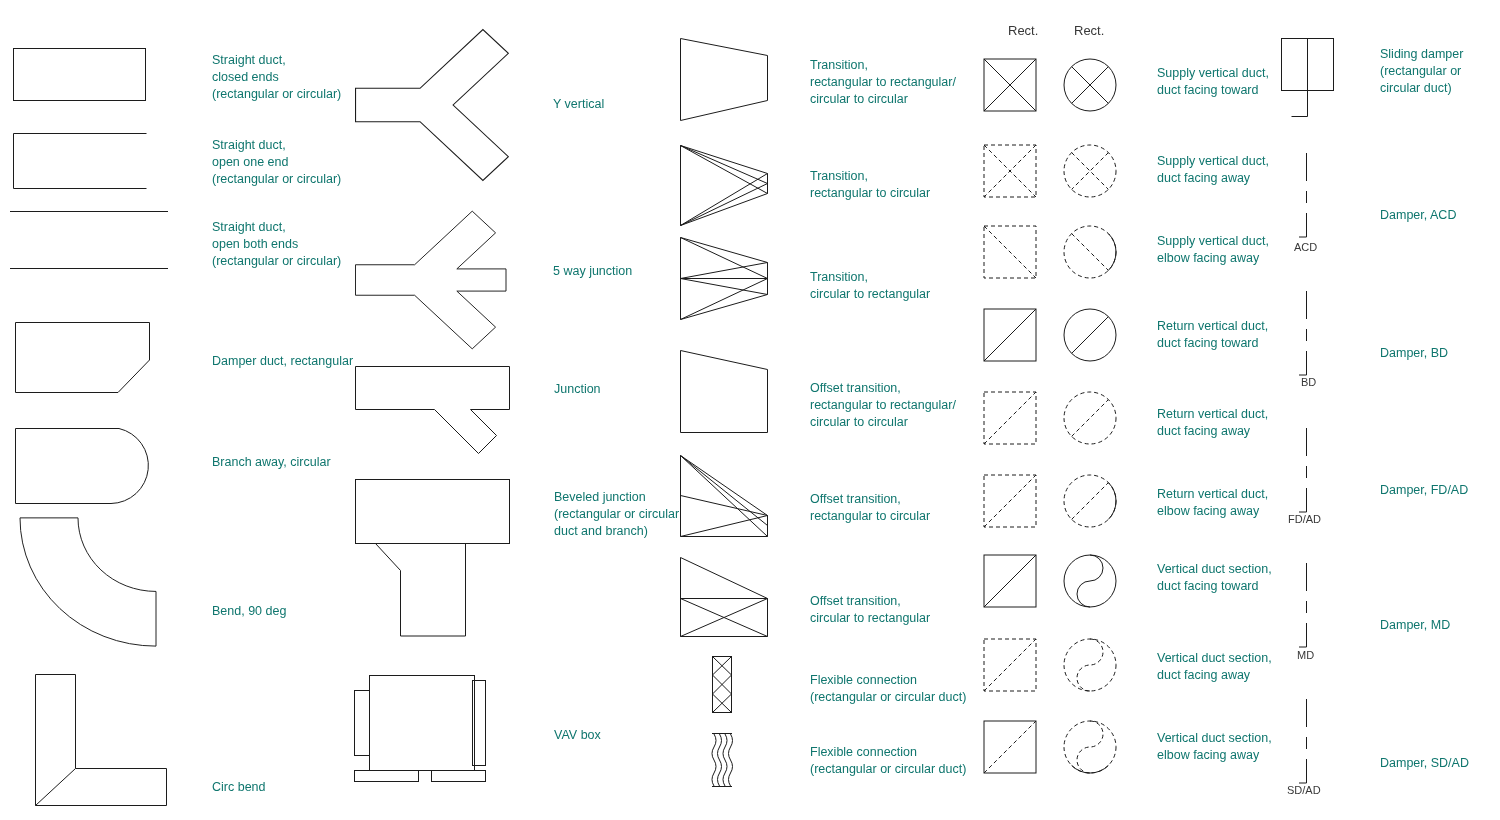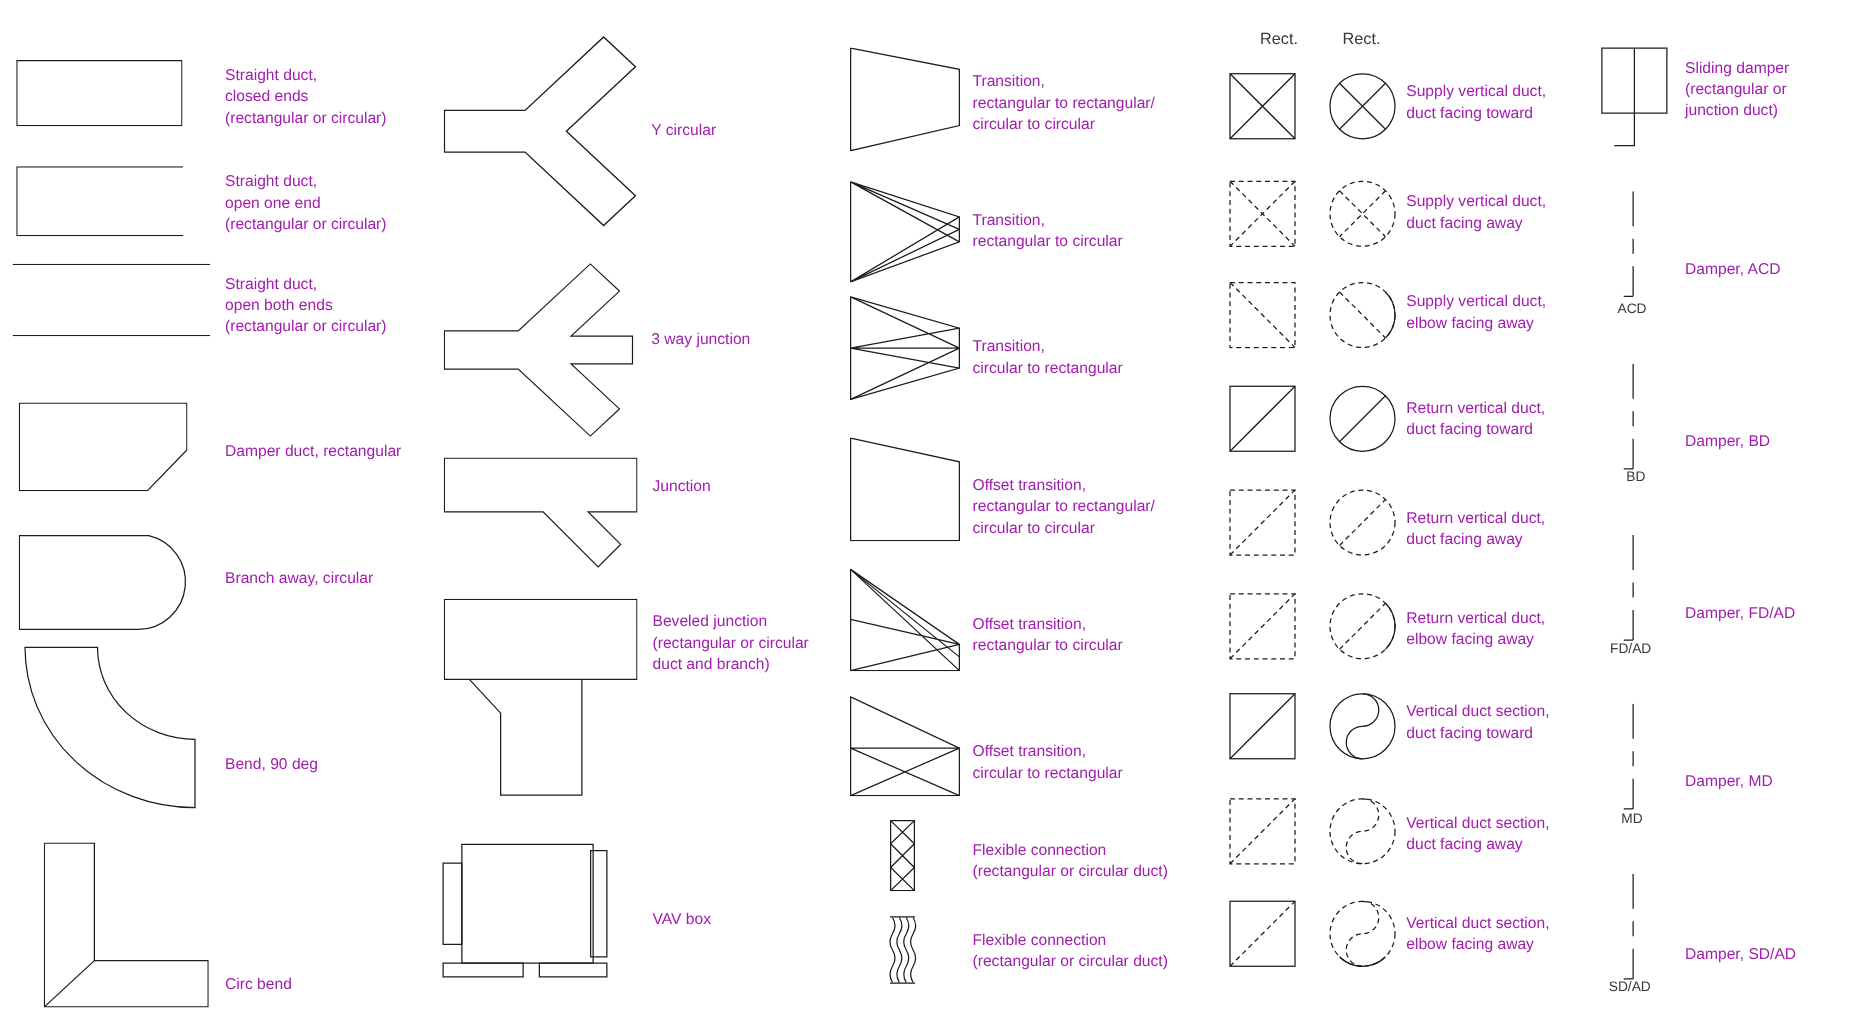--- a/index.html
+++ b/index.html
@@ -2,21 +2,21 @@
 <html><head>
 <meta charset="utf-8">
 <style>
   html,body{margin:0;padding:0;background:#ffffff;}
   .canvas{position:relative;width:1500px;height:820px;background:#ffffff;overflow:hidden;
           font-family:"Liberation Sans", sans-serif;}
   .sym{position:absolute;}
   .sym svg{display:block;}
   .stroke{stroke:#1c1c1c;fill:none;stroke-width:1;}
   .dash{stroke-dasharray:4 3;}
-  .lbl{position:absolute;font-size:12.5px;line-height:1.36;color:#a21caf;white-space:pre-line;}
+  .lbl{position:absolute;font-size:12.5px;line-height:1.36;color:#0f766e;white-space:pre-line;margin-left:32px;}
   .hdr{position:absolute;font-size:13px;color:#383838;}
   .tag{position:absolute;font-size:11px;color:#383838;}
 </style>
 </head>
 <body>
 
 <div class="canvas">
 
   <div>
     <div class="sym" style="left:13px;top:48px">
@@ -75,28 +75,28 @@
     </div>
     <div class="lbl" style="left:180px;top:779px">Circ bend</div>
   </div>
 
   <div>
     <div class="sym" style="left:355px;top:25px">
       <svg width="155" height="160" viewBox="0 0 143 158" preserveAspectRatio="none">
         <path class="stroke" d="M0.5,62.5 L60,62.5 L118,4.5 L141.5,28 L90.5,79 L141.5,130 L118,153.5 L60,95.5 L0.5,95.5 Z"></path>
       </svg>
     </div>
-    <div class="lbl" style="left:521px;top:96px">Y circular</div>
+    <div class="lbl" style="left:521px;top:96px">Y vertical</div>
 
     <div class="sym" style="left:355px;top:207px">
       <svg width="152" height="146" viewBox="0 0 153 158" preserveAspectRatio="none">
         <path class="stroke" d="M0.5,62.5 L60,62.5 L118,4.5 L141.5,28 L102.5,67 L152,67 L152,91 L102.5,91 L141.5,130 L118,153.5 L60,95.5 L0.5,95.5 Z"></path>
       </svg>
     </div>
-    <div class="lbl" style="left:521px;top:263px">3 way junction</div>
+    <div class="lbl" style="left:521px;top:263px">5 way junction</div>
 
     <div class="sym" style="left:355px;top:366px">
       <svg width="155" height="102" viewBox="0 0 155 102">
         <path class="stroke" d="M0.5,0.5 H154.5 V43.5 H115.5 L141.5,69.5 L123.5,87.5 L79.5,43.5 H0.5 Z"></path>
       </svg>
     </div>
     <div class="lbl" style="left:522px;top:381px">Junction</div>
 
     <div class="sym" style="left:355px;top:479px">
       <svg width="155" height="158" viewBox="0 0 155 158">
@@ -342,21 +342,21 @@
 
   <div>
     <div class="sym" style="left:1278px;top:32px">
       <svg width="60" height="92" viewBox="0 0 60 92">
         <rect class="stroke" x="3.5" y="6.5" width="52" height="52"></rect>
         <path class="stroke" d="M29.5,6.5 V84.5 H13.5"></path>
       </svg>
     </div>
     <div class="lbl" style="left:1348px;top:46px">Sliding damper
 (rectangular or
-junction duct)</div>
+circular duct)</div>
 
     <div class="sym" style="left:1298px;top:153px">
       <svg width="18" height="86" viewBox="0 0 18 86">
           <path class="stroke" d="M8.5,0 V28 M8.5,38 V50 M8.5,60 V84 M8.5,84 H1"></path>
         </svg>
     </div>
     <div class="tag" style="left:1294px;top:241px">ACD</div>
     <div class="lbl" style="left:1348px;top:207px">Damper, ACD</div>
 
     <div class="sym" style="left:1298px;top:291px">

